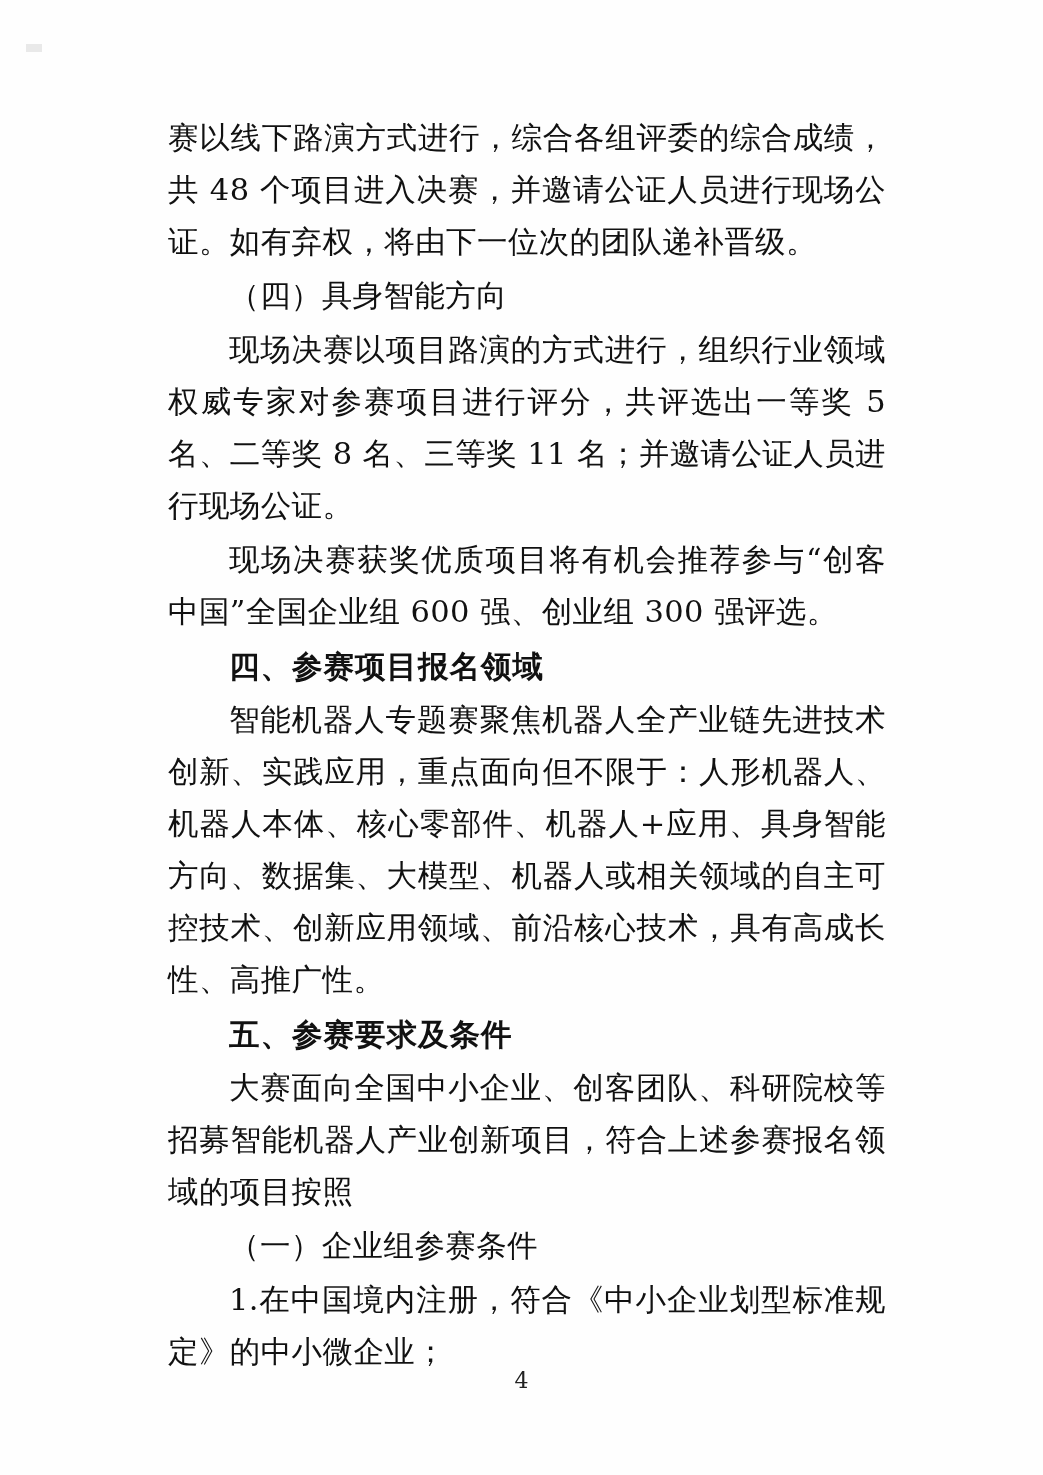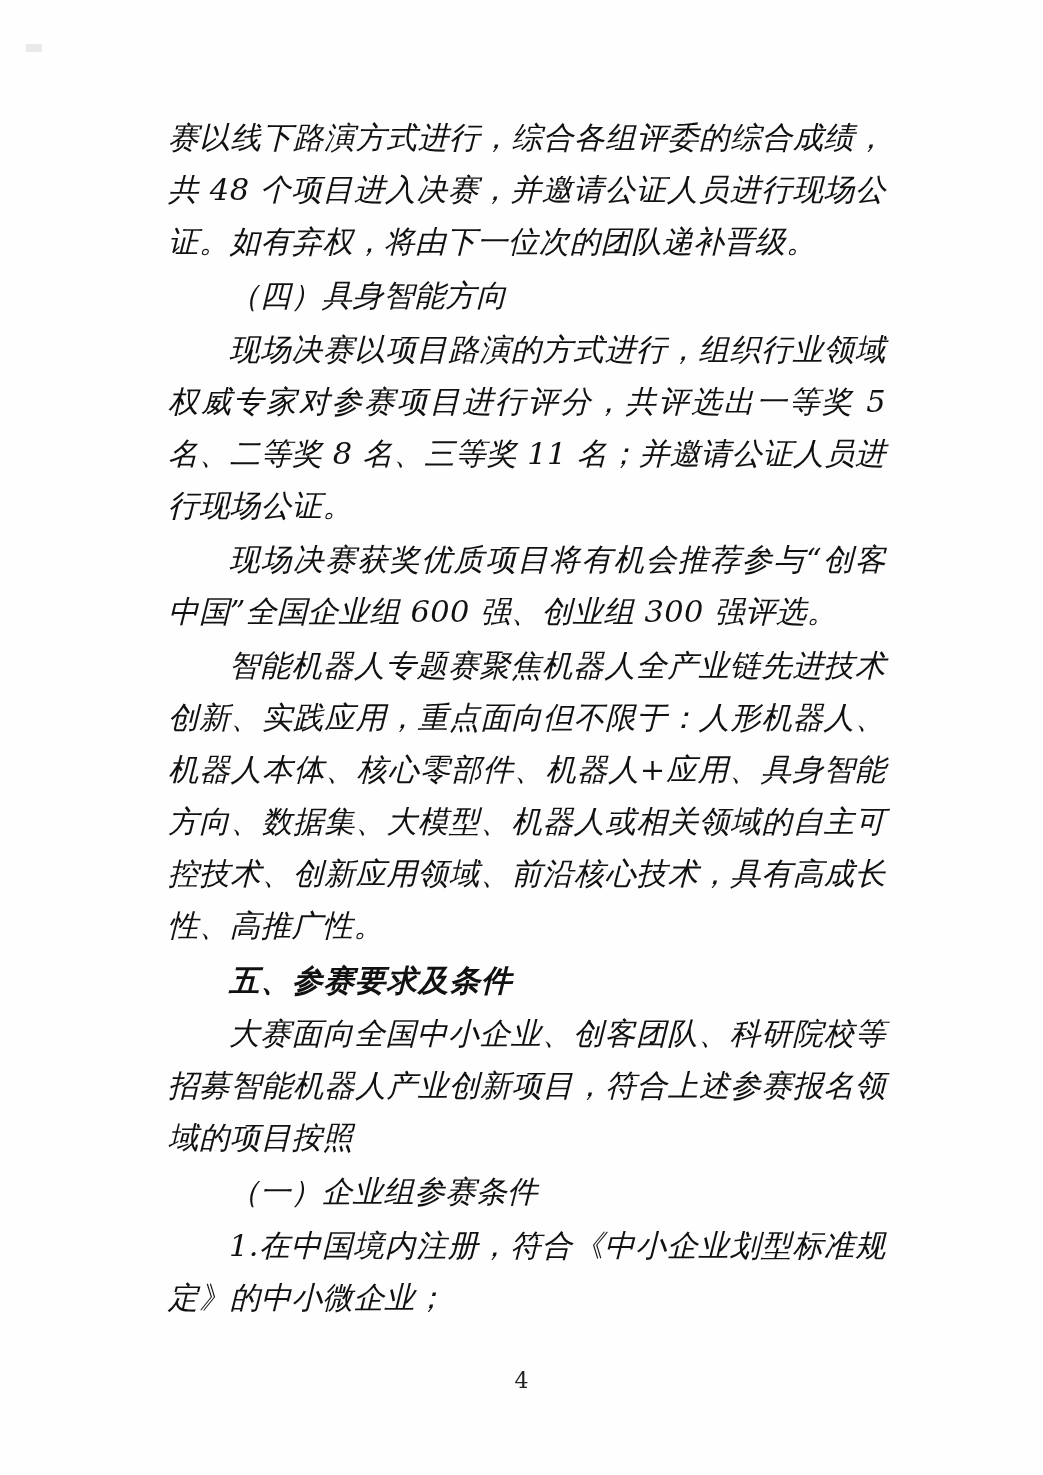--- a/index.html
+++ b/index.html
@@ -29,21 +29,20 @@
     width: 718px;
   }
   p {
     margin: 0 0 2px 0;
     font-size: 30.5px;
     line-height: 52px;
     letter-spacing: 0.4px;
     text-align: justify;
     text-justify: inter-ideograph;
     font-family: "DejaVu Serif", "Liberation Serif", serif;
-    font-style: italic;
   }
   p.indent {
     text-indent: 61px;
   }
   p.heading {
     text-indent: 61px;
     font-weight: bold;
     letter-spacing: 1px;
   }
   p.last-justify {
@@ -87,20 +86,21 @@
   <div class="content">
 
     <p class="last-justify">赛以线下路演方式进行，综合各组评委的综合成绩，共 48 个项目进入决赛，并邀请公证人员进行现场公证。如有弃权，将由下一位次的团队递补晋级。</p>
 
     <p class="indent">（四）具身智能方向</p>
 
     <p class="indent">现场决赛以项目路演的方式进行，组织行业领域权威专家对参赛项目进行评分，共评选出一等奖 5 名、二等奖 8 名、三等奖 11 名；并邀请公证人员进行现场公证。</p>
 
     <p class="indent">现场决赛获奖优质项目将有机会推荐参与“创客中国”全国企业组 600 强、创业组 300 强评选。</p>
 
+    <p class="heading">四、参赛项目报名领域</p>
 
     <p class="indent">智能机器人专题赛聚焦机器人全产业链先进技术创新、实践应用，重点面向但不限于：人形机器人、机器人本体、核心零部件、机器人+应用、具身智能方向、数据集、大模型、机器人或相关领域的自主可控技术、创新应用领域、前沿核心技术，具有高成长性、高推广性。</p>
 
     <p class="heading">五、参赛要求及条件</p>
 
     <p class="indent">大赛面向全国中小企业、创客团队、科研院校等招募智能机器人产业创新项目，符合上述参赛报名领域的项目按照</p>
 
 
 
     <p class="indent">（一）企业组参赛条件</p>

